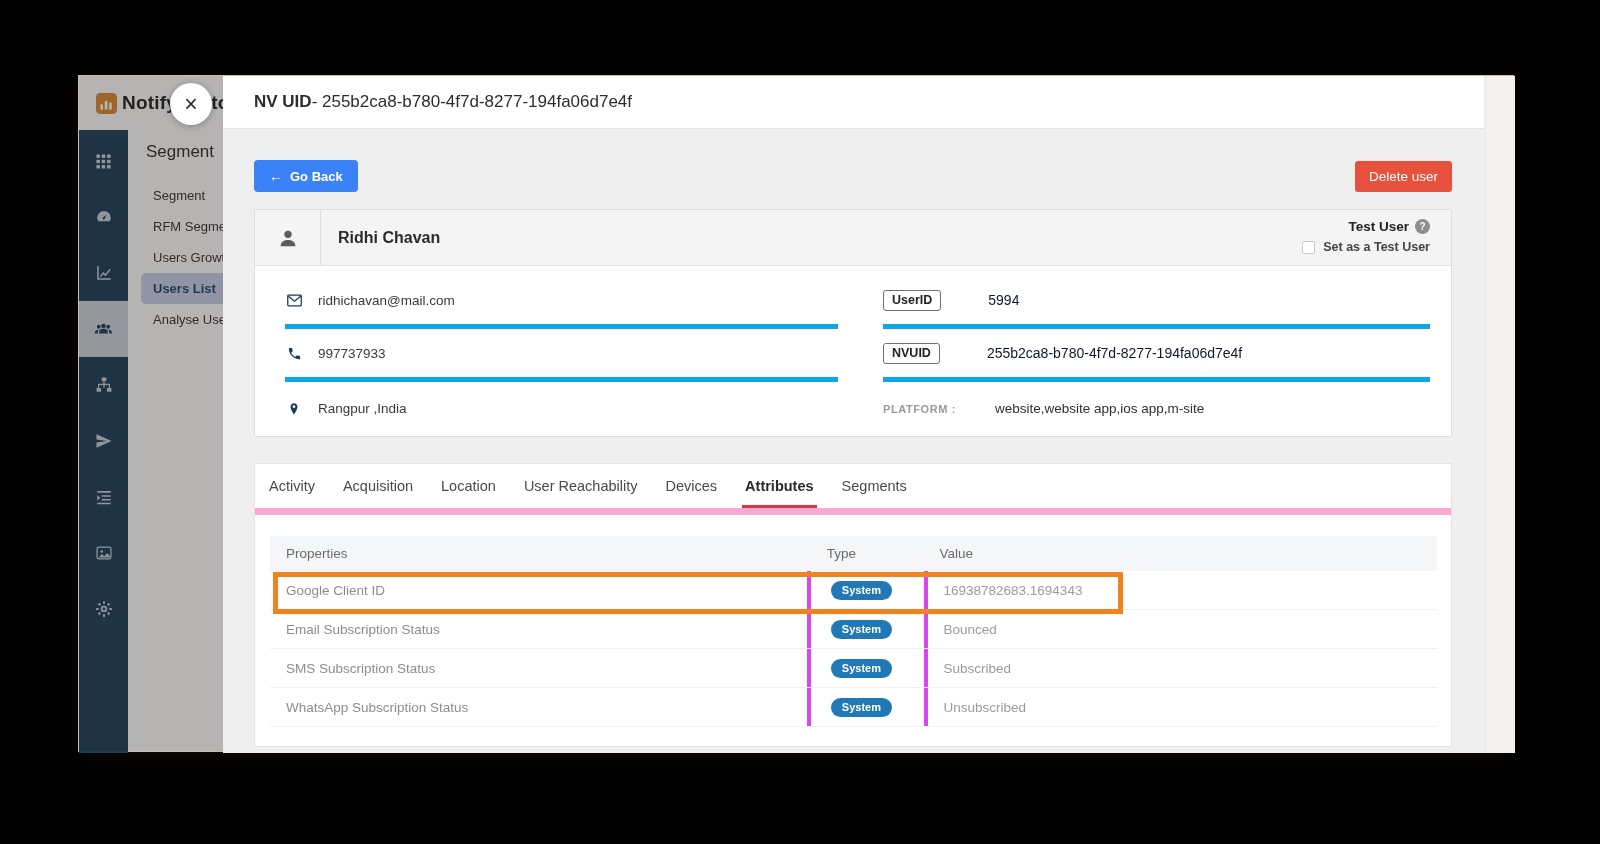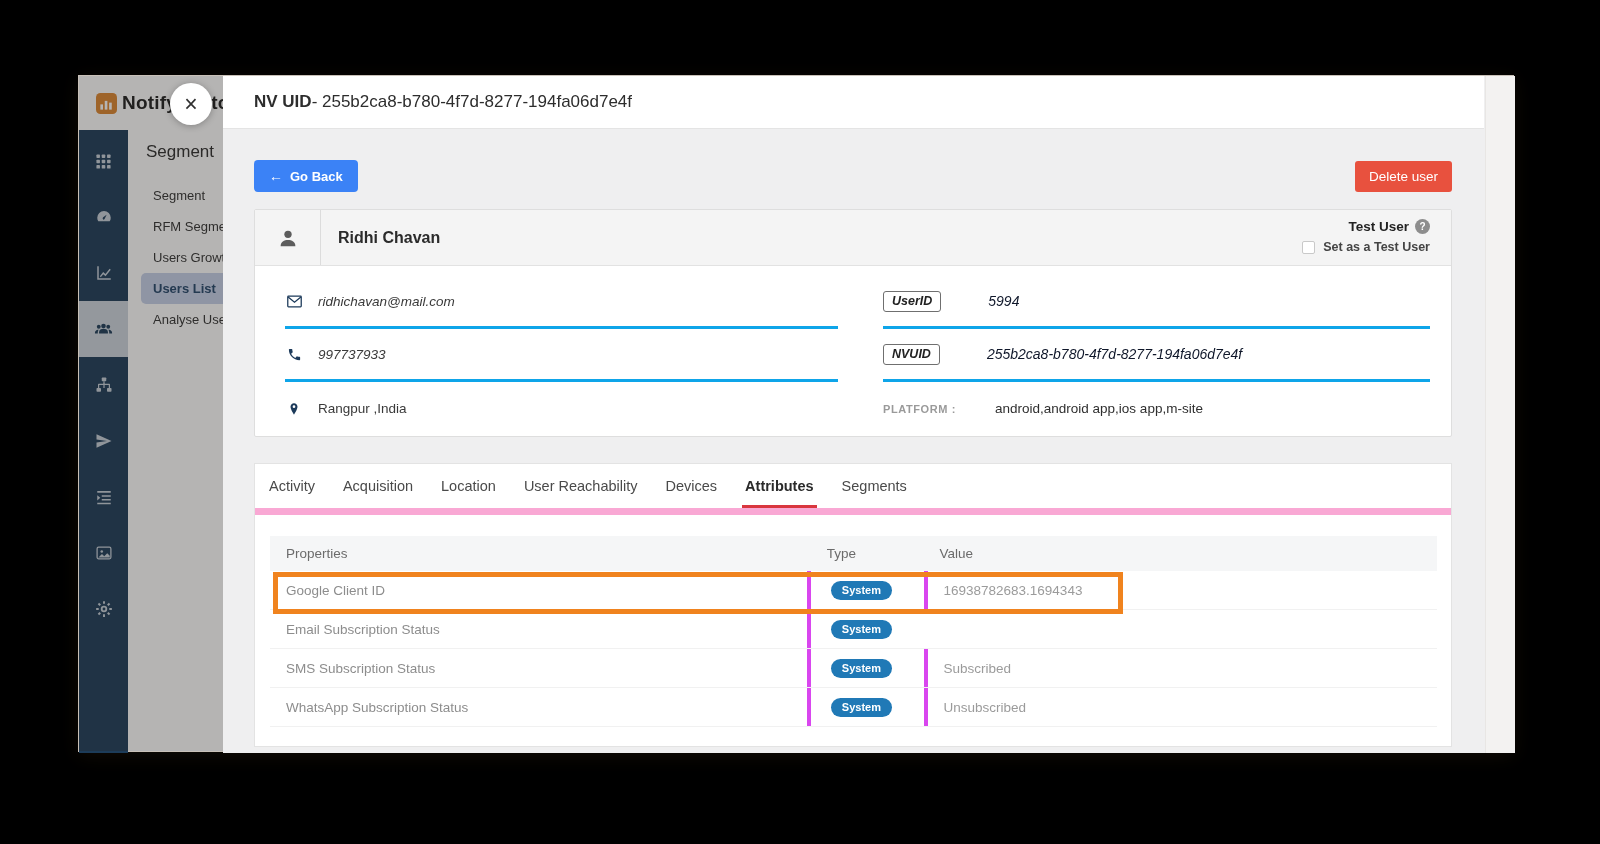--- a/index.html
+++ b/index.html
@@ -73,21 +73,21 @@
   .tu-line2 { margin-top:6px; font-size:12.5px; color:#444; font-weight:bold; display:flex;
     align-items:center; justify-content:space-between; gap:8px; }
   .checkbox { width:13px; height:13px; background:#fff; border:1px solid #c9c9c9; border-radius:2px; }
 
   .card-body { display:flex; padding-top:10px; }
   .col-left { width:608px; padding-left:30px; }
   .col-right { flex:1; padding-left:20px; }
   .info-row { height:53px; display:flex; align-items:center; }
   .col-left  .info-row { margin-right:25px; }
   .col-right .info-row { margin-right:21px;gap:25px; }
-  .info-row.sep { border-bottom:3px solid #0ea5e9;font-style:italic; }
+  .info-row.sep { border-bottom:5px solid #0ea5e9; }
   .info-row .ic { width:18px; display:flex; justify-content:center; color:#1c3a5a; }
   .info-text { margin-left:15px; font-size:13.5px; color:#3a3a3a; }
   .id-badge { border:1px solid #6f6f6f; border-radius:3px; padding:2px 8px 3px; font-size:12.5px;
     font-weight:bold; color:#222; background:#fff; }
   .id-value { margin-left:22px; font-size:14px; color:#0f172a; }
   .platform-label { font-size:11px; color:#9a9a9a; letter-spacing:.6px; font-weight:bold; }
   .platform-value { margin-left:14px; font-size:13.5px; color:#2f2f2f; }
 
   .tabs-card { position:relative; margin-top:26px; height:284px; background:#fff;
     border:1px solid #e3e3e3; overflow:hidden; }
@@ -294,21 +294,21 @@
                 <div class="info-row sep">
                   <span class="id-badge">UserID</span>
                   <span class="id-value">5994</span>
                 </div>
                 <div class="info-row sep">
                   <span class="id-badge">NVUID</span>
                   <span class="id-value">255b2ca8-b780-4f7d-8277-194fa06d7e4f</span>
                 </div>
                 <div class="info-row">
                   <span class="platform-label">PLATFORM :</span>
-                  <span class="platform-value">android,android app,ios app,m-site</span>
+                  <span class="platform-value">website,website app,ios app,m-site</span>
                 </div>
               </div>
             </div>
           </div>
 
           <div class="tabs-card">
             <div class="tabs-row">
               <div class="tab">Activity</div>
               <div class="tab">Acquisition</div>
               <div class="tab">Location</div>
@@ -329,20 +329,21 @@
                 <div class="c2">
                     <span class="type-badge">System</span>
                   </div>
                 <div class="c3">16938782683.1694343</div>
               </div>
               <div class="t-row">
                 <div class="c1">Email Subscription Status</div>
                 <div class="c2">
                     <span class="type-badge">System</span>
                   </div>
+                <div class="c3">Bounced</div>
               </div>
               <div class="t-row">
                 <div class="c1">SMS Subscription Status</div>
                 <div class="c2">
                     <span class="type-badge">System</span>
                   </div>
                 <div class="c3">Subscribed</div>
               </div>
               <div class="t-row">
                 <div class="c1">WhatsApp Subscription Status</div>

